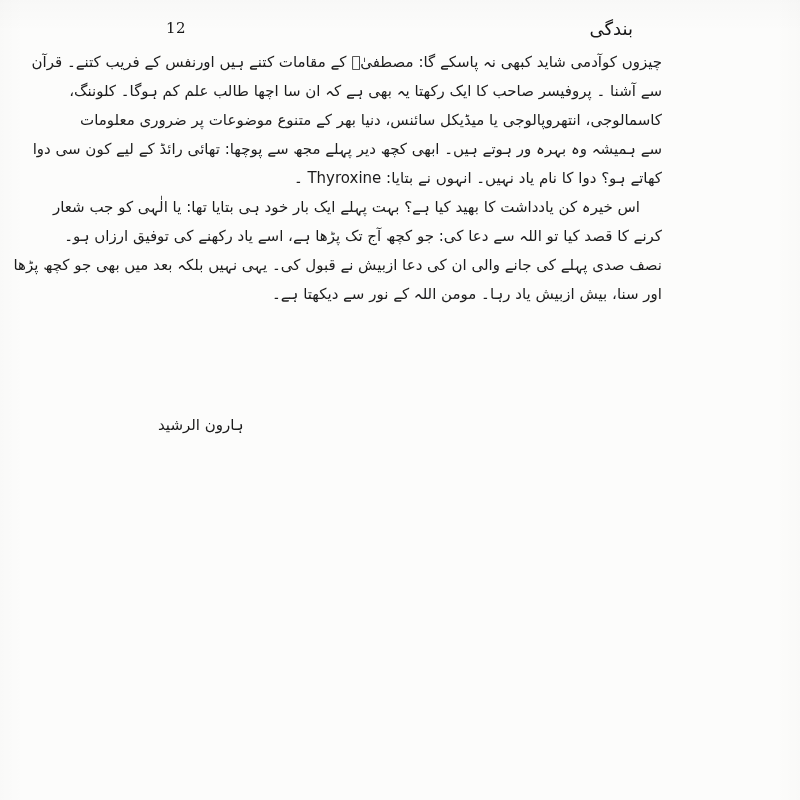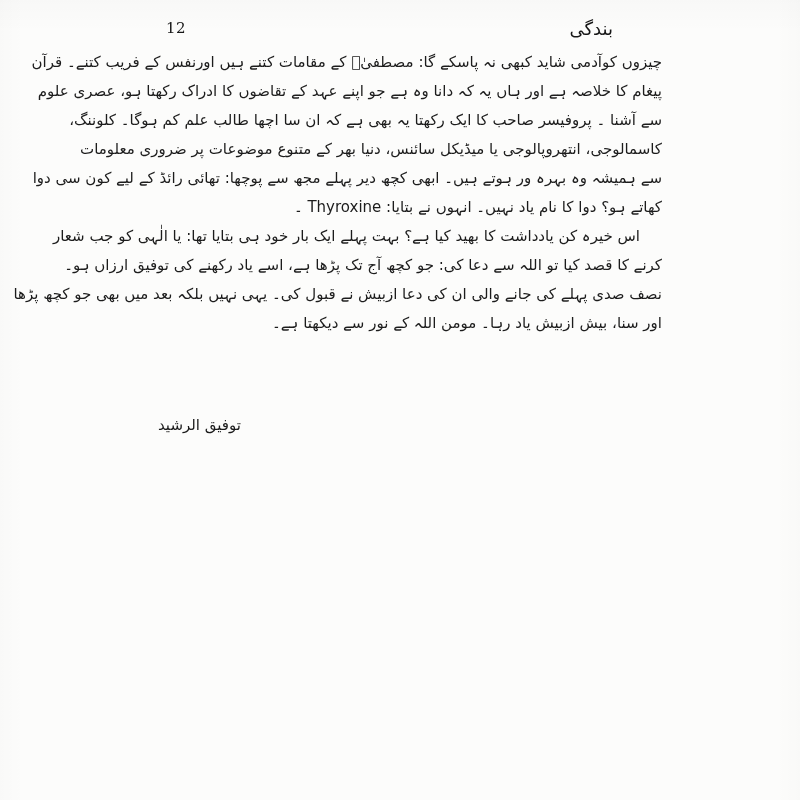--- a/index.html
+++ b/index.html
@@ -35,21 +35,21 @@
     left: 166px;
     font-family: "DejaVu Serif", serif;
     font-weight: normal;
     font-size: 15px;
     letter-spacing: 0.5px;
     color: #161616;
   }
   .book-title {
     position: absolute;
     top: 18px;
-    right: 187px;
+    right: 167px;
     font-size: 18px;
     direction: rtl;
     color: #161616;
   }
   
   .text-block {
     position: absolute;
     top: 48px;
     left: 170px;
     width: 492px;
@@ -89,31 +89,30 @@
 <div class="page">
 
   <div class="page-number">12</div>
 
   <div class="book-title">بندگی</div>
 
   <div class="text-block">
 
     <div>
       <div class="line">چیزوں کوآدمی شاید کبھی نہ پاسکے گا: مصطفیٰؐ کے مقامات کتنے ہیں اورنفس کے فریب کتنے۔ قرآن</div>
-      <div class="line">پیغام کا خلاصہ ہے اور ہاں یہ کہ دانا وہ ہے جو اپنے عہد کے تقاضوں کا ادراک رکھتا ہو، عصری علوم</div>
       <div class="line">سے آشنا ۔ پروفیسر صاحب کا ایک رکھتا یہ بھی ہے کہ ان سا اچھا طالب علم کم ہوگا۔ کلوننگ،</div>
       <div class="line">کاسمالوجی، انتھروپالوجی یا میڈیکل سائنس، دنیا بھر کے متنوع موضوعات پر ضروری معلومات</div>
       <div class="line">سے ہمیشہ وہ بہرہ ور ہوتے ہیں۔ ابھی کچھ دیر پہلے مجھ سے پوچھا: تھائی رائڈ کے لیے کون سی دوا</div>
       <div class="line last">کھاتے ہو؟ دوا کا نام یاد نہیں۔ انہوں نے بتایا: Thyroxine ۔</div>
     </div>
 
     <div>
       <div class="line indent">اس خیرہ کن یادداشت کا بھید کیا ہے؟ بہت پہلے ایک بار خود ہی بتایا تھا: یا الٰہی کو جب شعار</div>
       <div class="line">کرنے کا قصد کیا تو اللہ سے دعا کی: جو کچھ آج تک پڑھا ہے، اسے یاد رکھنے کی توفیق ارزاں ہو۔</div>
       <div class="line">نصف صدی پہلے کی جانے والی ان کی دعا ازبیش نے قبول کی۔ یہی نہیں بلکہ بعد میں بھی جو کچھ پڑھا</div>
       <div class="line last">اور سنا، بیش ازبیش یاد رہا۔ مومن اللہ کے نور سے دیکھتا ہے۔</div>
     </div>
 
   </div>
 
-  <div class="signature">توفیق الرشید</div>
+  <div class="signature">ہارون الرشید</div>
 
 </div>
 
 </body></html>

